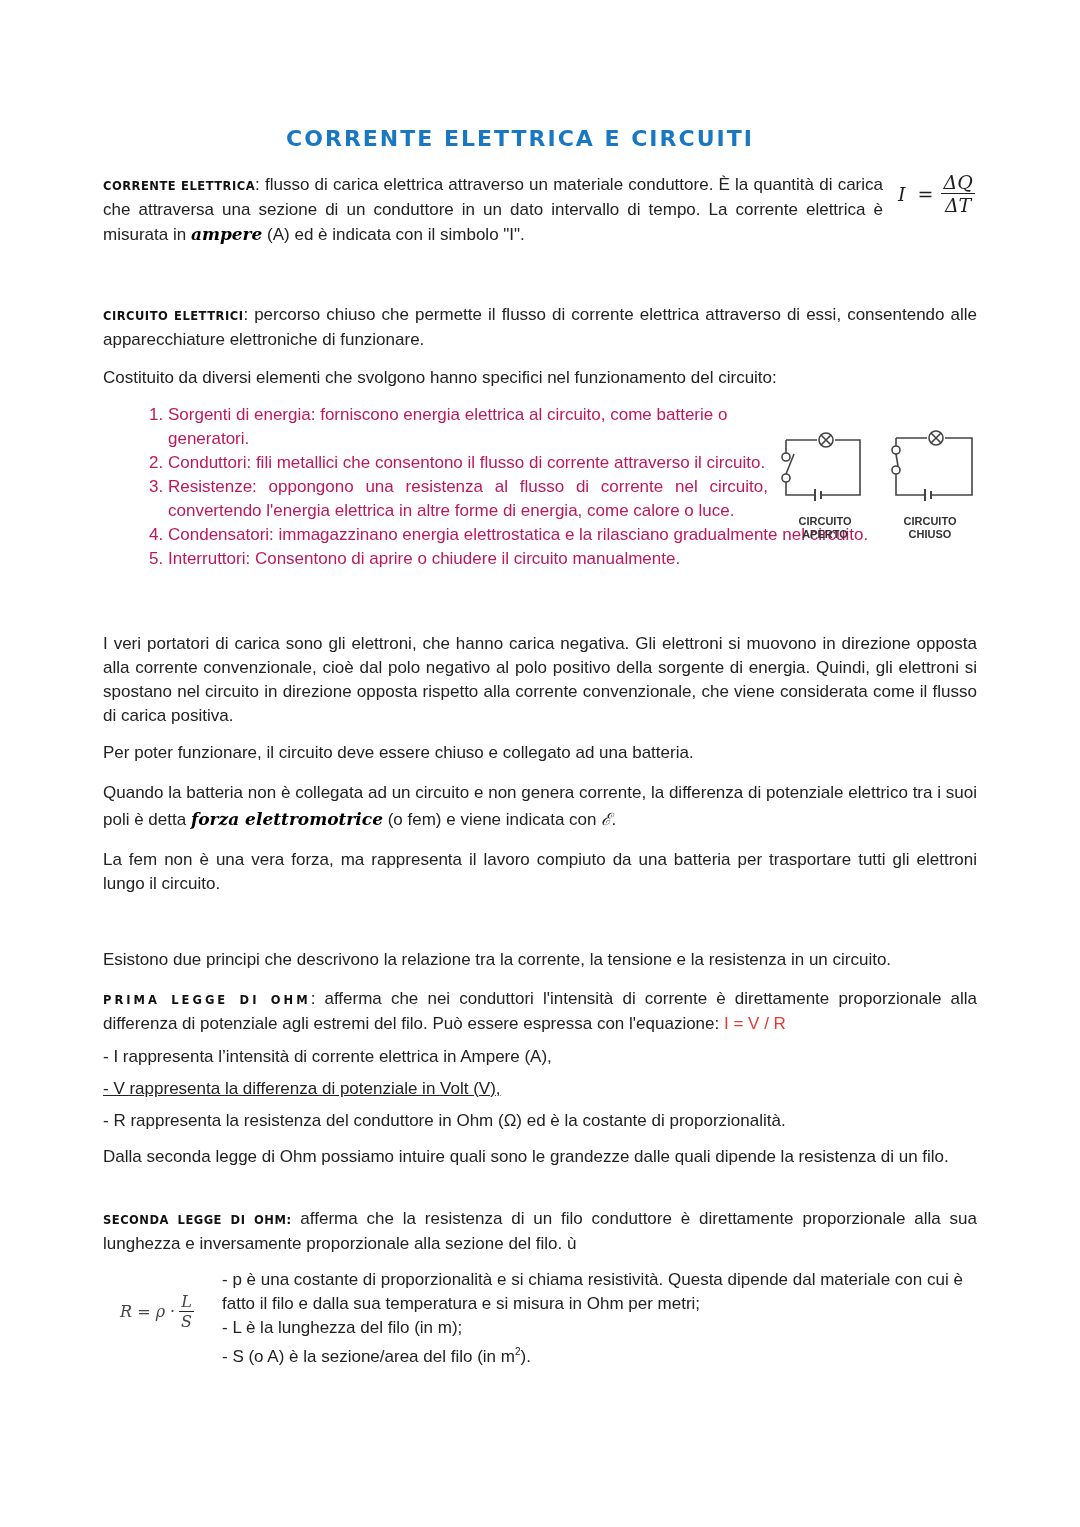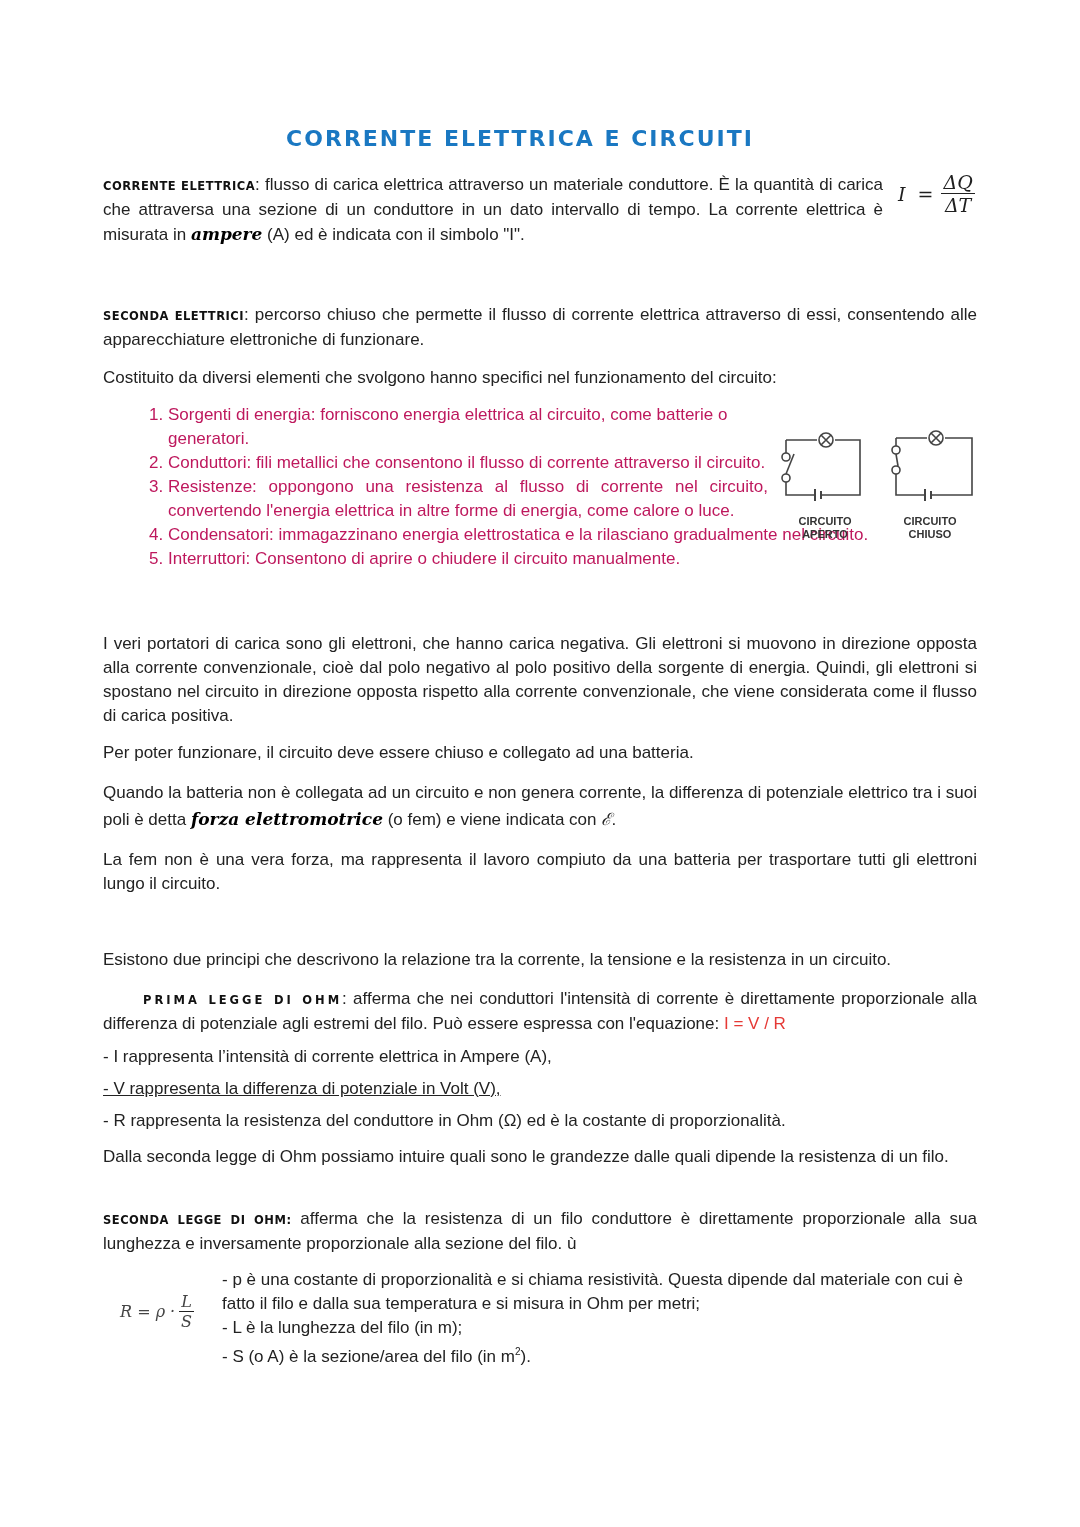--- a/index.html
+++ b/index.html
@@ -7,21 +7,21 @@
          font-family: "Liberation Sans", sans-serif; color: #1f1f1f; }
   .page { position: absolute; left: 0; top: 0; width: 1080px; height: 1527px; }
   .title { position: absolute; left: 0; width: 1040px; top: 126px; text-align: center;
            font-family: "DejaVu Sans", sans-serif; font-weight: bold; font-size: 22px;
            letter-spacing: 2px; color: #1a78c2; }
   .p { position: absolute; left: 103px; width: 874px; font-size: 17px; line-height: 24px;
        text-align: justify; color: #222; }
   .p.narrow { width: 780px; }
   .label { font-family: "DejaVu Sans", sans-serif; font-weight: bold; font-size: 11.5px;
            letter-spacing: 0.5px; color: #111; }
-  .label.spaced { letter-spacing: 3px; margin-left: 40px; }
+  .label.spaced { letter-spacing: 3px; }
   .script { font-family: "DejaVu Serif", serif; font-style: italic; font-weight: bold;
             font-size: 17px; color: #000; }
   .red { color: #e53935; }
   .math { font-family: "DejaVu Serif", serif; font-style: italic; }
   .frac-box { position: absolute; display: flex; align-items: center; font-family: "DejaVu Serif", serif; }
   .frac { display: inline-flex; flex-direction: column; align-items: center; margin-left: 8px; }
   .frac .num { border-bottom: 1.5px solid #222; padding: 0 2px; line-height: 1.1; }
   .frac .den { line-height: 1.1; padding-top: 1px; text-align: center; }
   ol.list { position: absolute; left: 103px; top: 403px; margin: 0; padding: 0 0 0 65px;
             font-size: 17px; line-height: 24px; color: #be185d; }
@@ -45,21 +45,21 @@
   <div class="frac-box" style="left:898px; top:172px; font-size:19px;">
     <span class="math">I</span>
     <span style="margin-left:12px;">=</span>
     <span class="frac">
       <span class="num math">ΔQ</span>
       <span class="den math">ΔT</span>
     </span>
   </div>
 
 
-  <div class="p" style="top:303px;"><span class="label">SECONDA ELETTRICI</span><span>: percorso chiuso che permette il flusso di corrente elettrica attraverso di essi, consentendo alle apparecchiature elettroniche di funzionare.</span></div>
+  <div class="p" style="top:303px;"><span class="label">CIRCUITO ELETTRICI</span><span>: percorso chiuso che permette il flusso di corrente elettrica attraverso di essi, consentendo alle apparecchiature elettroniche di funzionare.</span></div>
 
   <div class="p" style="top:366px;">Costituito da diversi elementi che svolgono hanno specifici nel funzionamento del circuito:</div>
 
   <ol class="list">
     <li style="width:600px;"><span class="txt">Sorgenti di energia: forniscono energia elettrica al circuito, come batterie o generatori.</span></li>
     <li style="width:600px;"><span class="txt">Conduttori: fili metallici che consentono il flusso di corrente attraverso il circuito.</span></li>
     <li style="width:600px; text-align:justify;"><span class="txt">Resistenze: oppongono una resistenza al flusso di corrente nel circuito, convertendo l'energia elettrica in altre forme di energia, come calore o luce.</span></li>
     <li style="width:820px;"><span class="txt">Condensatori: immagazzinano energia elettrostatica e la rilasciano gradualmente nel circuito.</span></li>
     <li style="width:820px;"><span class="txt">Interruttori: Consentono di aprire o chiudere il circuito manualmente.</span></li>
   </ol>

